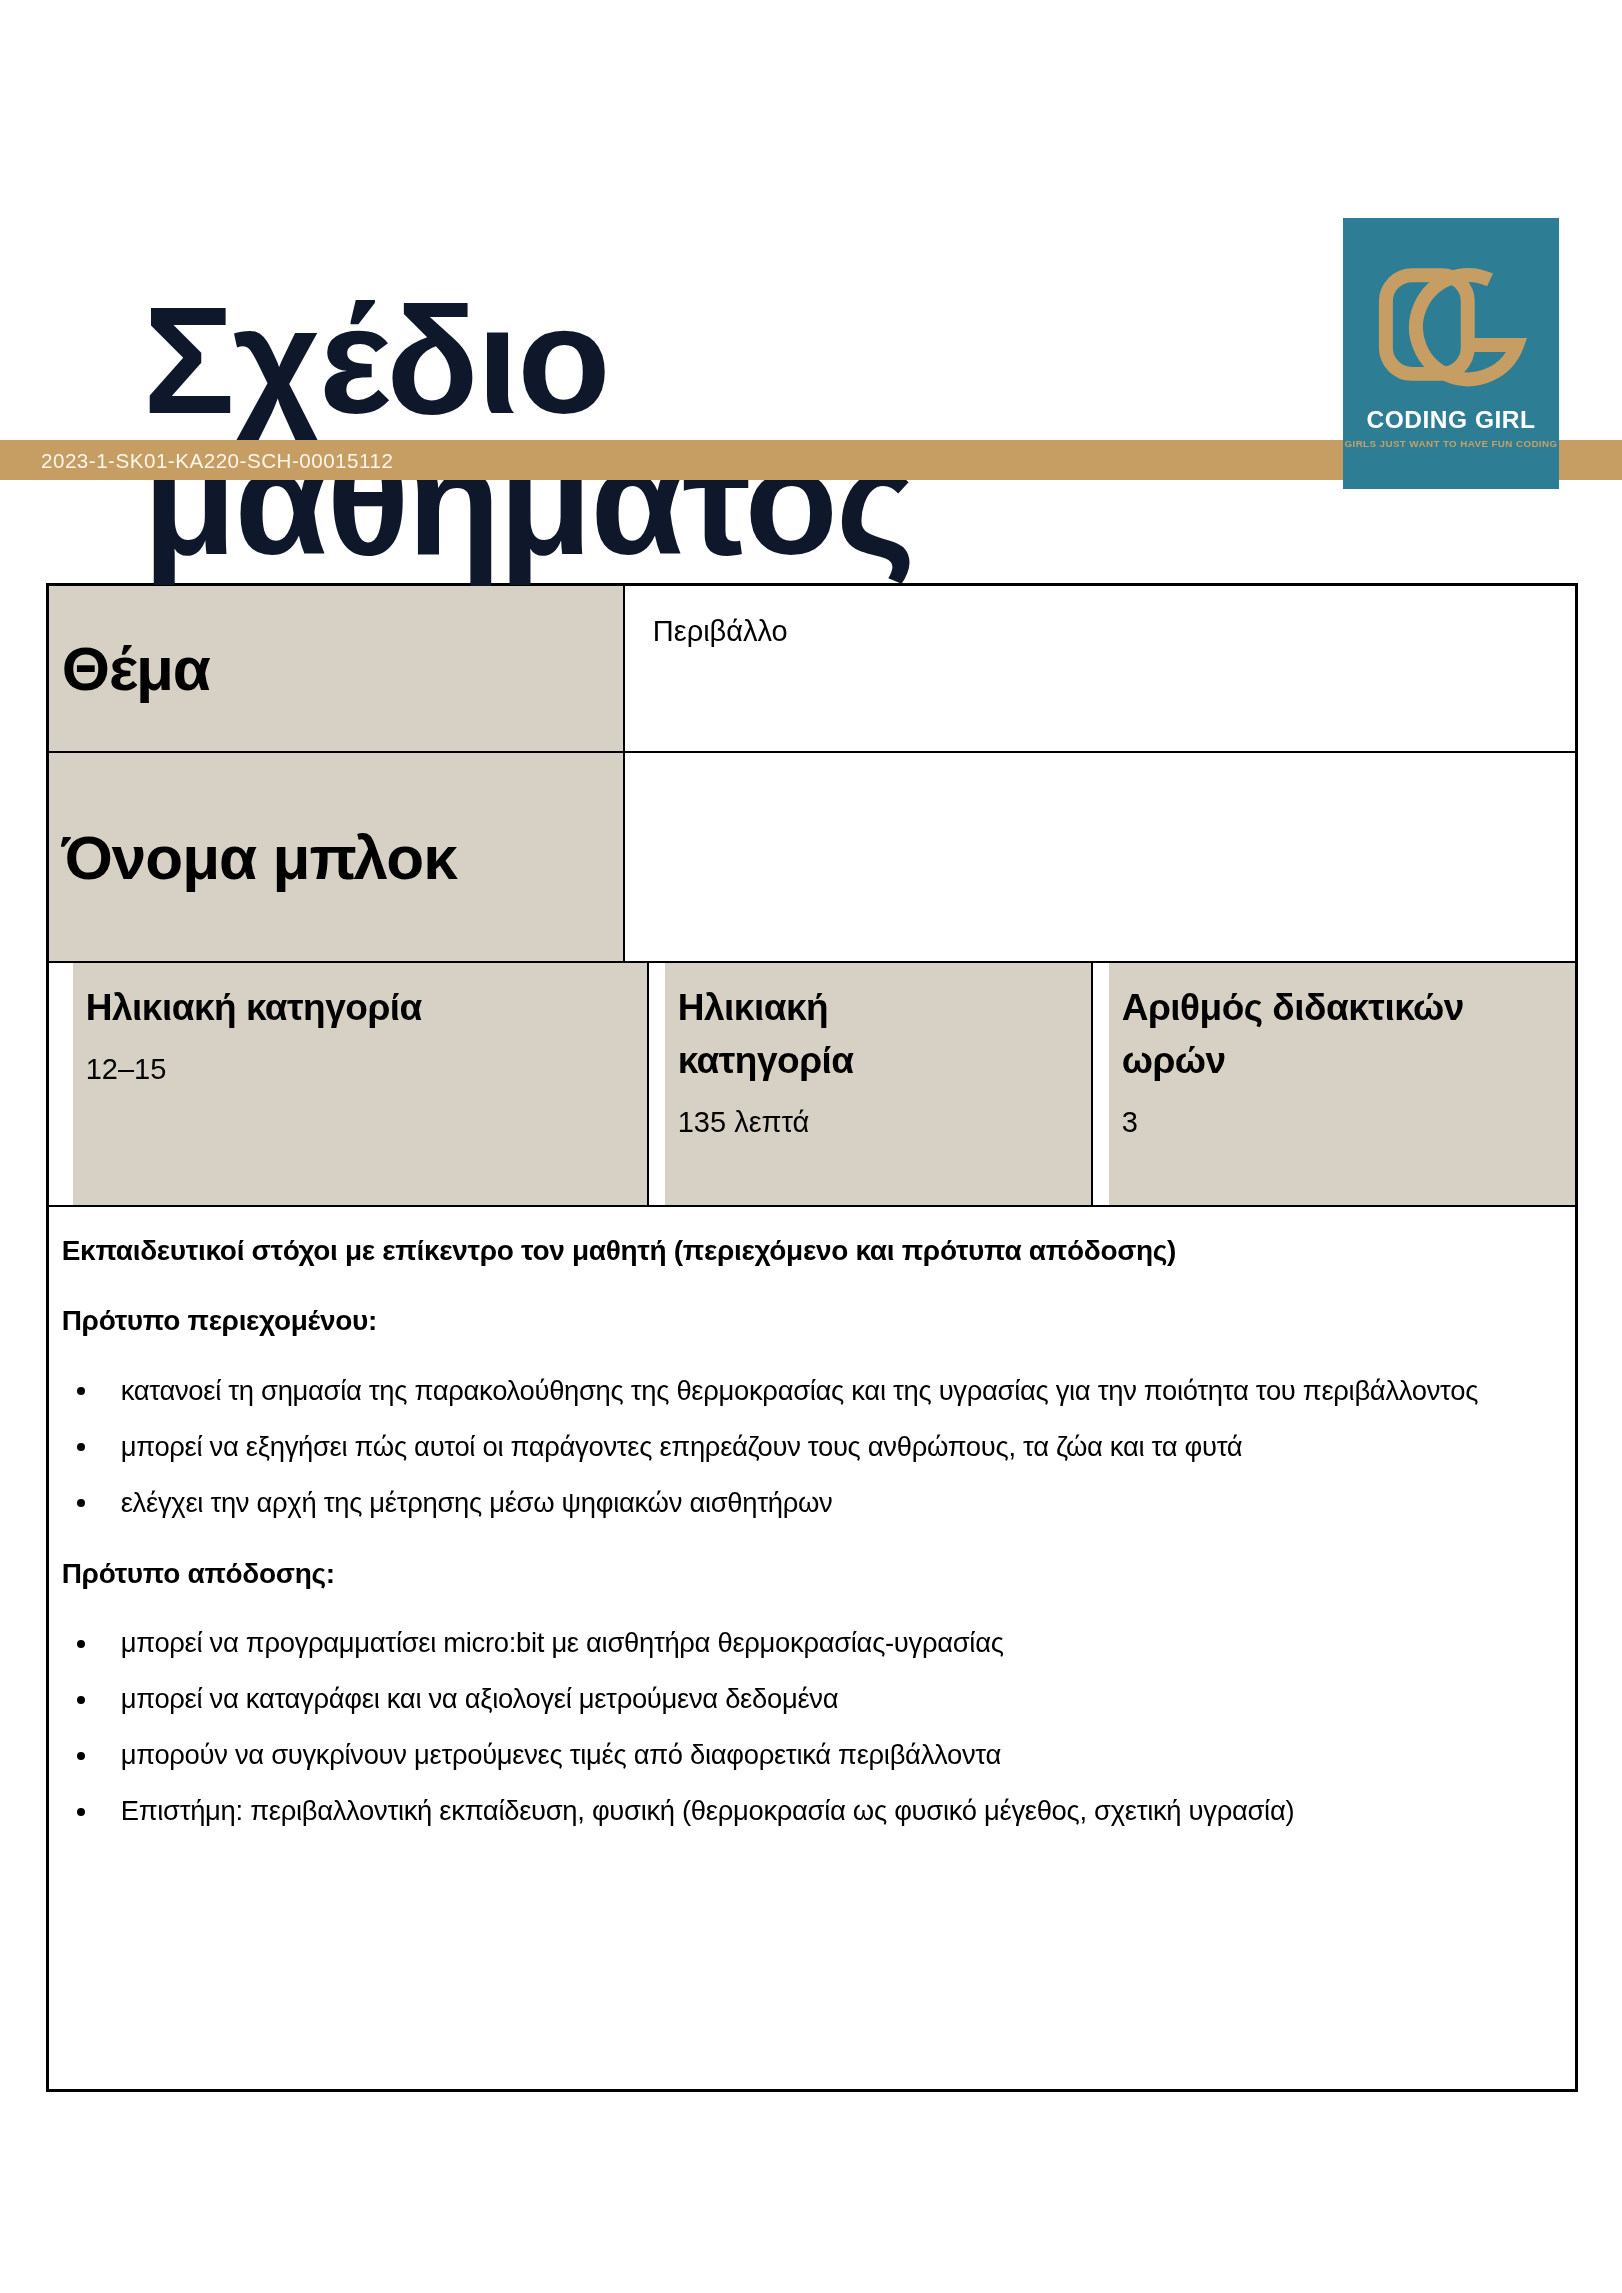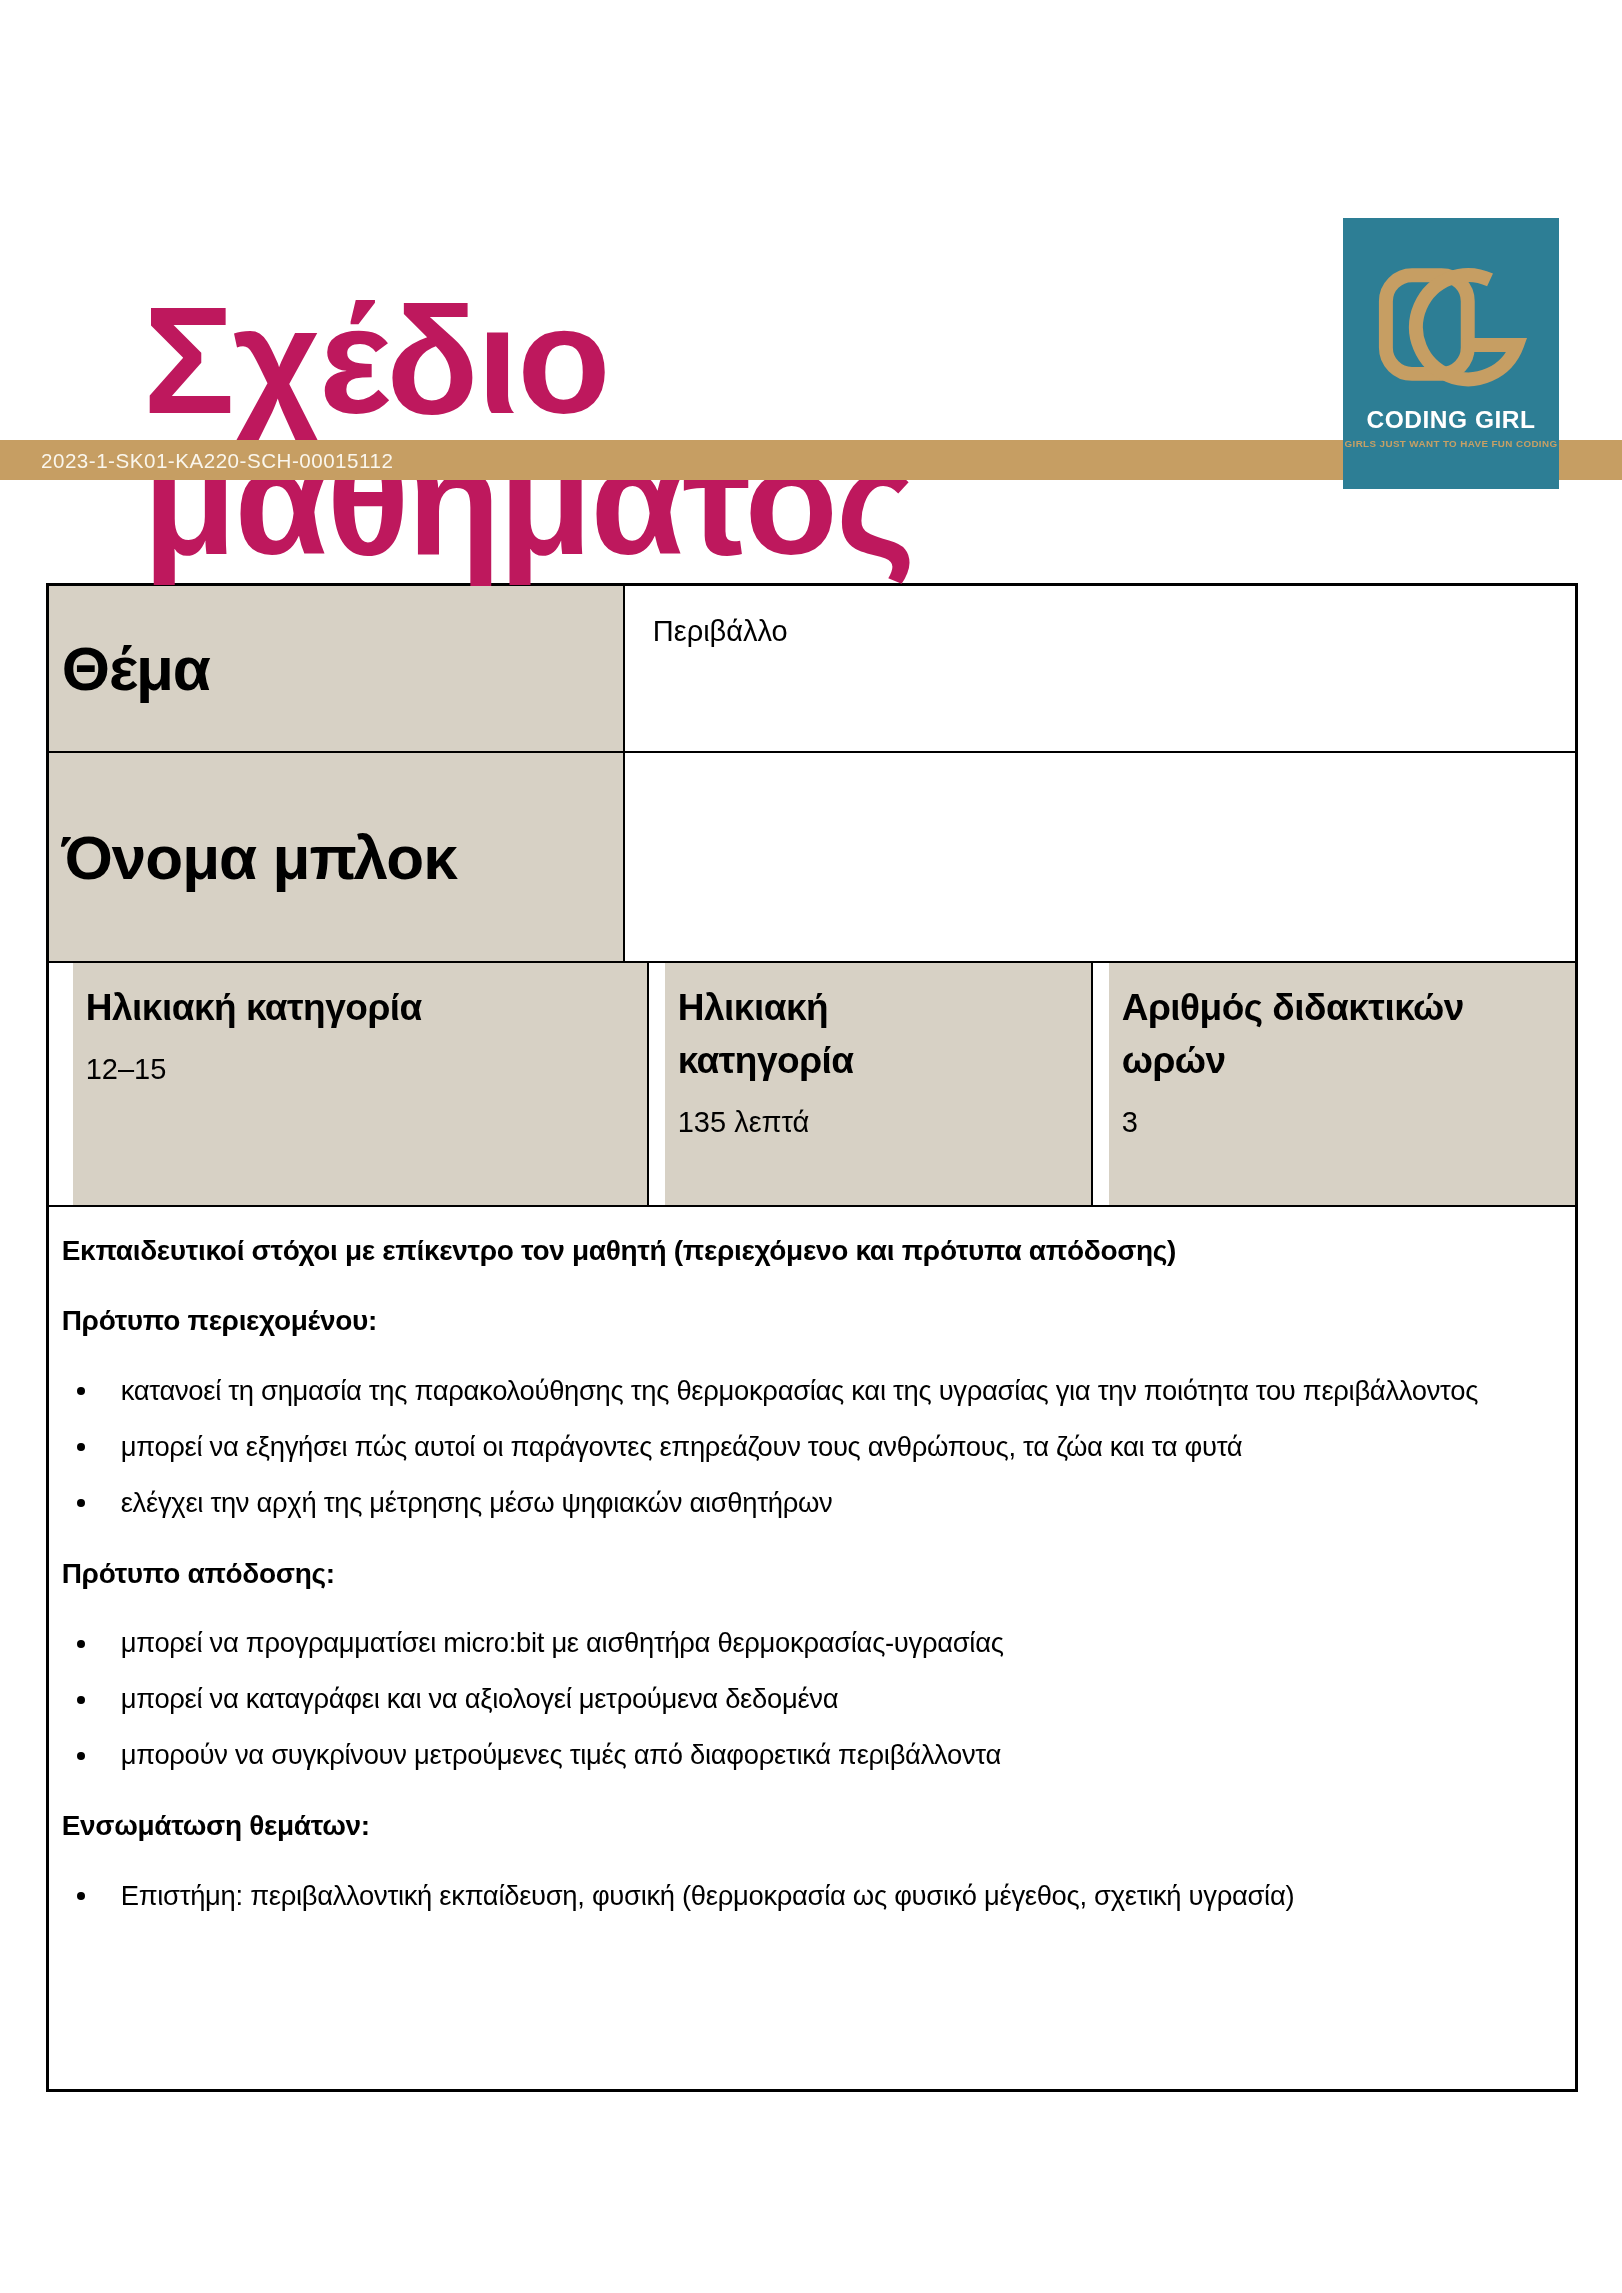--- a/index.html
+++ b/index.html
@@ -11,21 +11,21 @@
     color: #000;
     overflow: hidden;
   }
 
   
   .title {
     position: absolute;
     left: 143px; top: 289px;
     font-size: 153px;
     font-weight: bold;
-    color: #be185d;
+    color: #0f172a;
     line-height: 141px;
     letter-spacing: -2px;
     z-index: 1;
     white-space: nowrap;
   }
 
   
   .gold-bar {
     position: absolute;
     left: 0; top: 440px;
@@ -199,21 +199,20 @@
         <li>ελέγχει την αρχή της μέτρησης μέσω ψηφιακών αισθητήρων</li>
       </ul>
 
       <div class="obj-subtitle">Πρότυπο απόδοσης:</div>
       <ul class="obj-list">
         <li>μπορεί να προγραμματίσει micro:bit με αισθητήρα θερμοκρασίας-υγρασίας</li>
         <li>μπορεί να καταγράφει και να αξιολογεί μετρούμενα δεδομένα</li>
         <li>μπορούν να συγκρίνουν μετρούμενες τιμές από διαφορετικά περιβάλλοντα</li>
       </ul>
 
-      <div class="obj-subtitle">Ενσωμάτωση θεμάτων:</div>
       <ul class="obj-list">
         <li>Επιστήμη: περιβαλλοντική εκπαίδευση, φυσική (θερμοκρασία ως φυσικό μέγεθος, σχετική υγρασία)</li>
       </ul>
     </div>
   </div>
 
 </div>
 
 
 </body></html>

